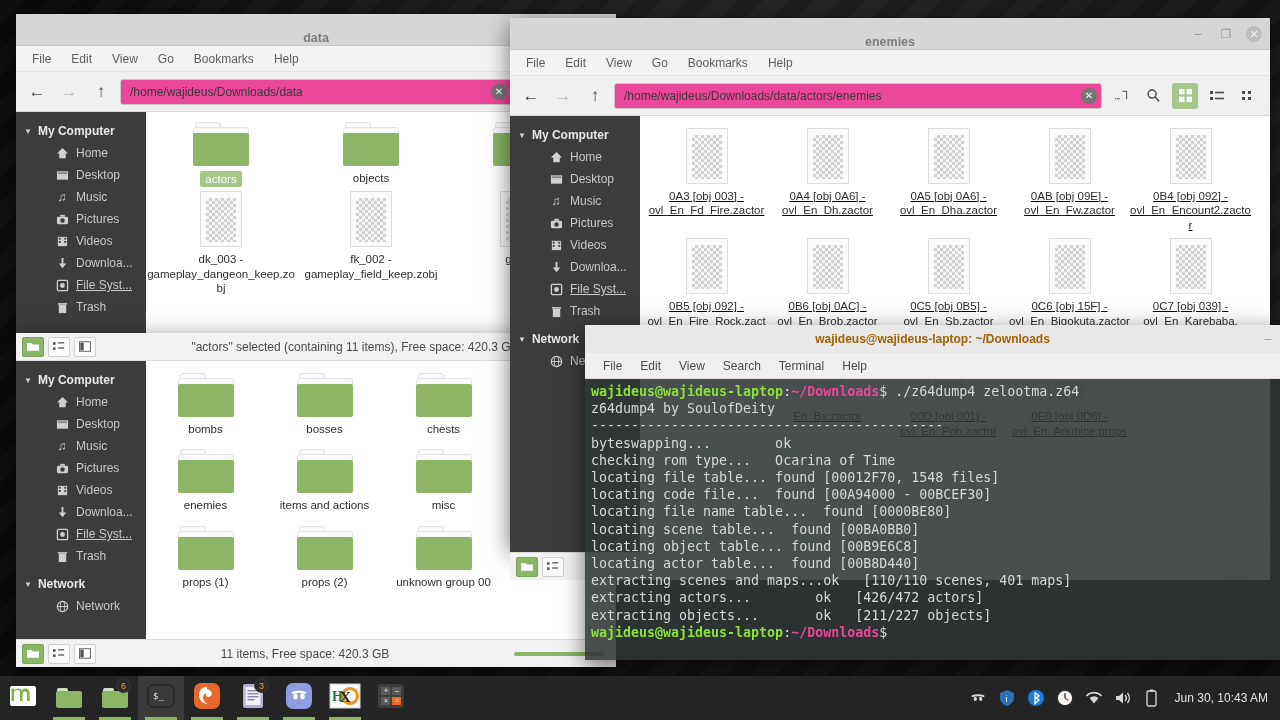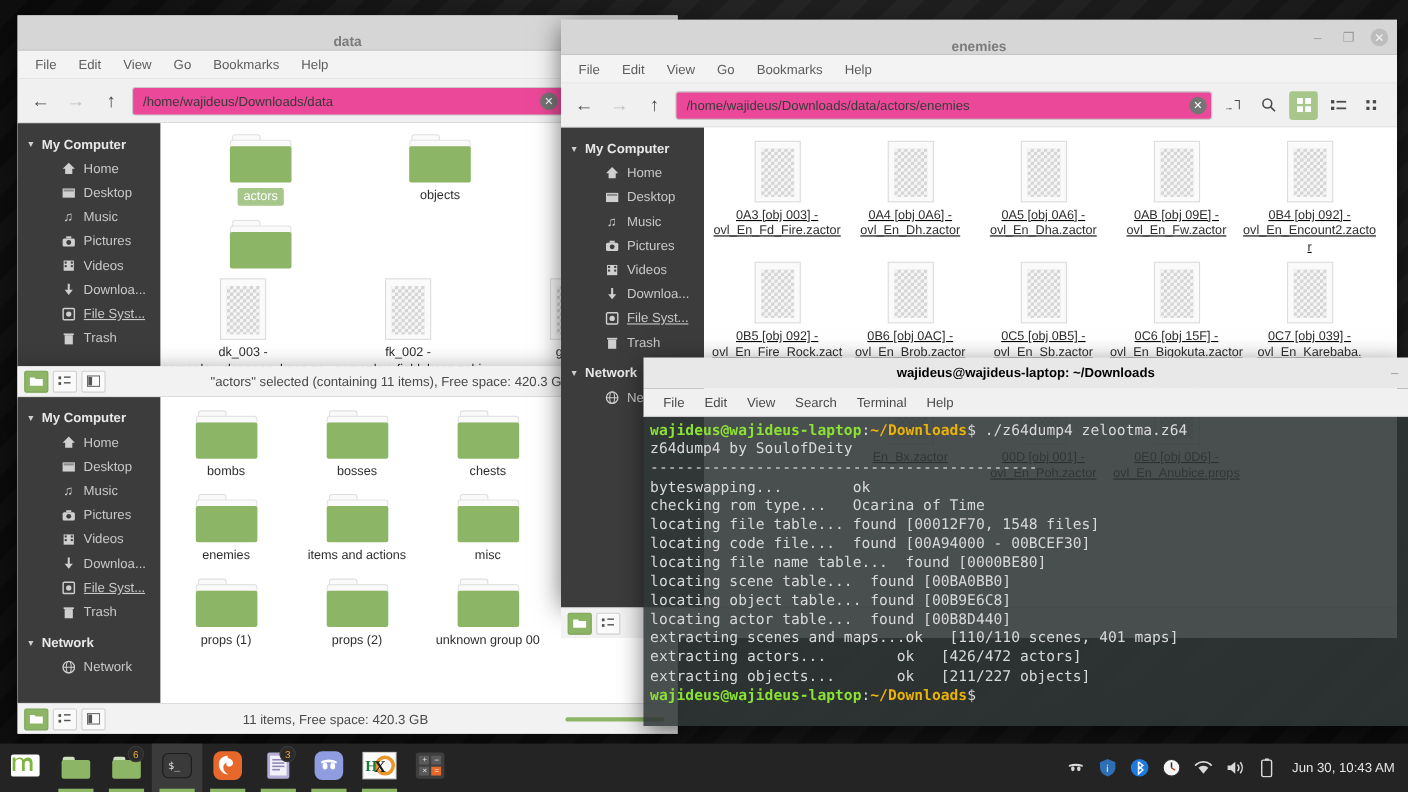--- a/index.html
+++ b/index.html
@@ -96,32 +96,32 @@
     background-color:#f6f6f6;
   }
   .clabel{ font-size:11.5px; color:#2e2e2e; text-align:center; line-height:1.25; margin-top:5px;
            width:100%; word-break:break-word; }
   .clabel.selected{ background:#a7c68a; color:#fff; border-radius:2px; padding:1px 5px; width:auto;}
 
   
   #terminal{ position:absolute; }
   .term-title{ height:28px; background:#e8e8e8; display:flex;align-items:center;justify-content:center;
                position:relative; }
-  .term-title .t{ font-size:12px; color:#000000; font-weight:bold;}
+  .term-title .t{ font-size:12px; color:#a16207; font-weight:bold;}
   .term-menu{ height:26px; background:#f0f0f0; display:flex; align-items:center; padding-left:10px; gap:2px;
               border-bottom:1px solid #dcdcdc;}
   .term-menu span{ font-size:12px; color:#4a4a4a; padding:2px 8px; }
   .term-body{
     background:rgba(48,53,54,0.88);
     font-family:"DejaVu Sans Mono","Liberation Mono",monospace;
     font-size:13.3px; line-height:17.2px; color:#d8d8d8;
     padding:4px 6px 0 6px; white-space:pre; overflow:hidden;
   }
   .tg{ color:#8ae234; font-weight:bold; }
-  .tb{ color:#eab308; font-weight:bold; }
+  .tb{ color:#ec4899; font-weight:bold; }
   .tw{ color:#d8d8d8; }
 
   
   #taskbar{ position:absolute; left:0; bottom:0; width:1280px; height:44px; background:#242424;
             display:flex; align-items:center; }
   .tb-left{ display:flex; align-items:center; height:44px; }
   .tb-app{ width:46px;height:44px; position:relative; display:flex;align-items:center;justify-content:center; cursor:pointer;}
   .tb-app.active{ background:#3b3b3b; }
   .tb-app.active:after{ content:""; position:absolute; bottom:0; left:7px; right:7px; height:3px; background:#8cb566;}
   .tb-app.running:after{ content:""; position:absolute; bottom:0; left:7px; right:7px; height:3px; background:#8cb566;}
@@ -250,21 +250,21 @@
         <span class="ic">
             <svg width="13" height="13" viewBox="0 0 14 14">
               <rect x="3" y="4" width="8" height="9" fill="#cfcfcf"></rect>
               <rect x="2" y="2.3" width="10" height="1.6" fill="#cfcfcf"></rect>
             </svg>
           </span>
         <span class="lbl">Trash</span>
       </div>
     </div>
     <div class="content">
-      <div class="grid" style="padding:10px 0 0 16px;gap:13px;">
+      <div class="grid" style="padding:10px 0 0 0;">
         <div class="cell" style="width:150px;">
           <div class="folder">
               <div class="tab"></div>
               <div class="bk"></div>
               <div class="fr"></div>
             </div>
           <div class="clabel selected">actors</div>
         </div>
         <div class="cell" style="width:150px;">
           <div class="folder">

